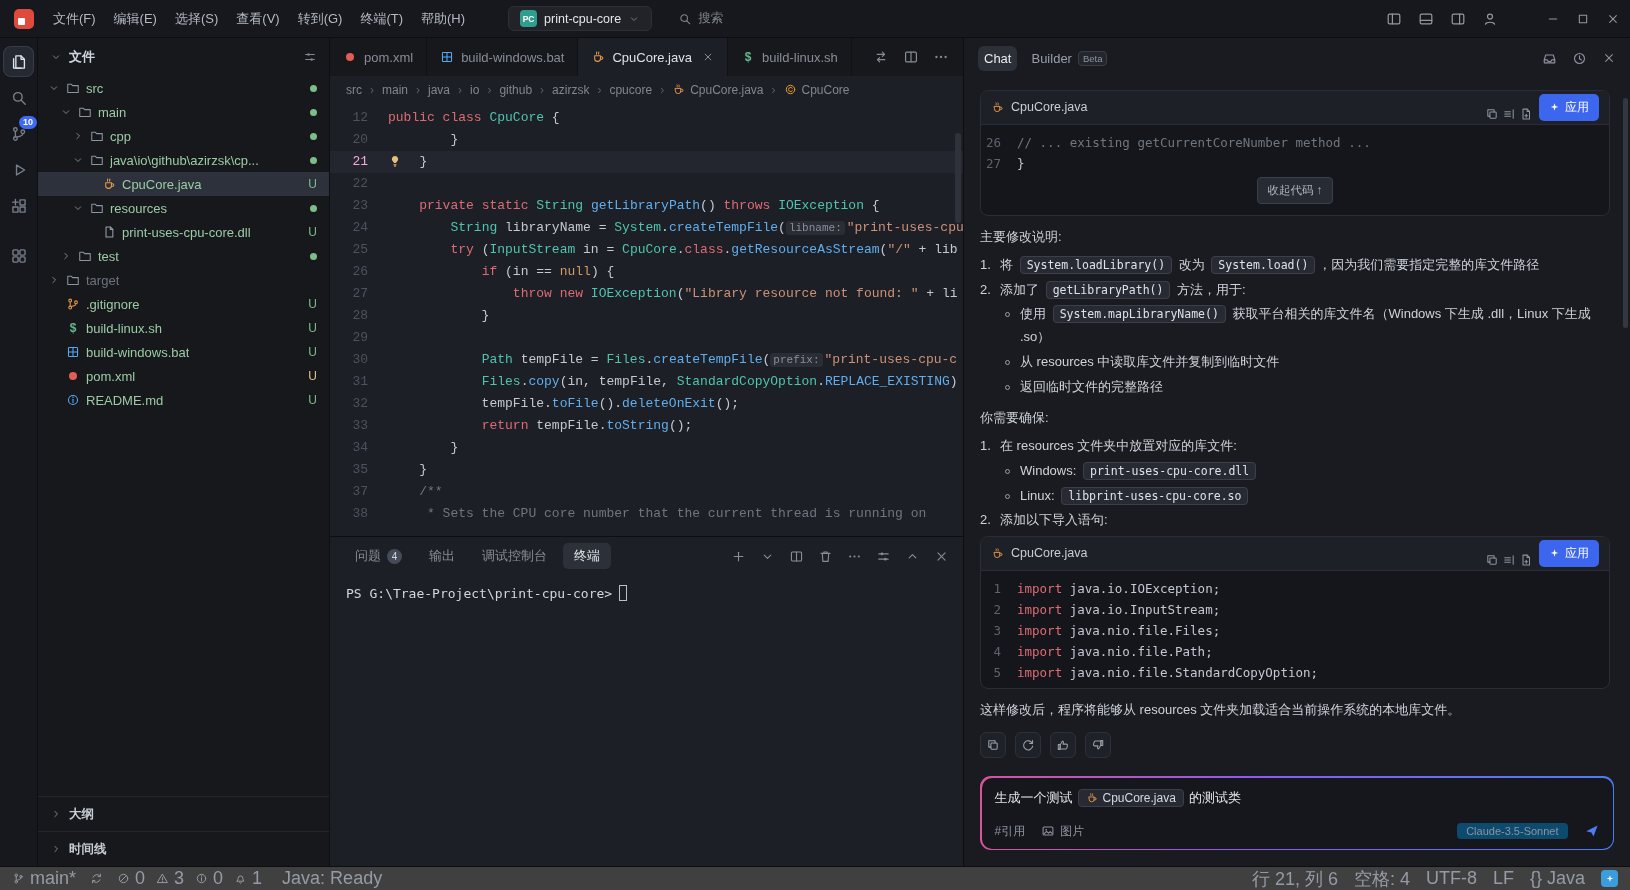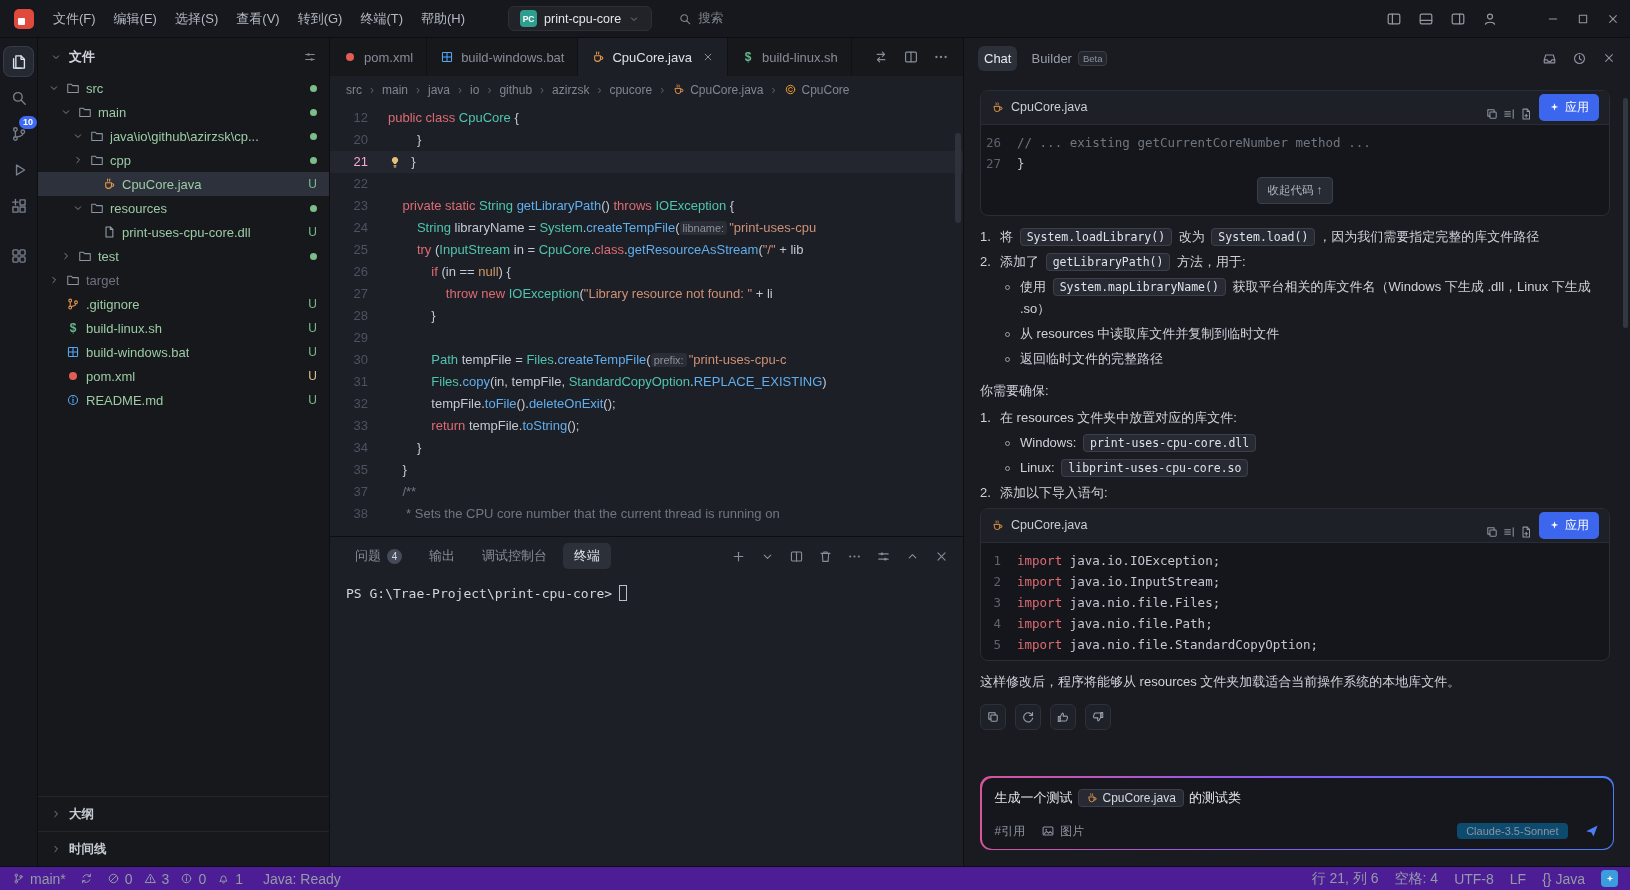--- a/index.html
+++ b/index.html
@@ -48,21 +48,21 @@
 
 .editor-col{flex:1;min-width:0;display:flex;flex-direction:column;background:#1c1f25}
 .tabbar{height:38px;flex:0 0 auto;background:#16181c;display:flex;align-items:stretch}
 .tab{display:flex;align-items:center;gap:7px;padding:0 13px;color:#878d98;font-size:13px;border-right:1px solid #101114;background:#16181c;white-space:nowrap}
 .tab.active{background:#1c1f25;color:#dde1e8}
 .tclose{color:#9298a3;margin-left:3px}
 .tabactions{margin-left:auto;display:flex;align-items:center;gap:14px;padding:0 14px;color:#878d98}
 .breadcrumb{height:27px;flex:0 0 auto;display:flex;align-items:center;gap:8px;padding:0 16px;font-size:12px;color:#81868f}
 .bitem{display:inline-flex;align-items:center;gap:5px;white-space:nowrap}
 .bsep{color:#565b65}
-.codearea{flex:1;min-height:0;overflow:hidden;font-family:Liberation Sans, sans-serif;font-size:13px;position:relative;padding-top:4px}
+.codearea{flex:1;min-height:0;overflow:hidden;font-family:Liberation Mono, monospace;font-size:13px;position:relative;padding-top:4px}
 .cline{display:flex;height:22px;line-height:22px}
 .cline.cur{background:#23262e}
 .ln{width:58px;flex:0 0 auto;text-align:right;padding-right:20px;color:#4c5260}
 .cline.cur .ln{color:#f9a8d4}
 .ctext{white-space:pre}
 .tk.kw{color:#de6b74}
 .tk.ty{color:#4fc4ae}
 .tk.fn{color:#61aeee}
 .tk.str{color:#ce9178}
 .tk.num{color:#d19a66}
@@ -111,21 +111,21 @@
 .cinput-wrap{flex:0 0 auto;margin:6px 16px 16px;border-radius:11px;padding:1.5px;background:linear-gradient(90deg,#d8549b,#8a5bf3 45%,#4b7df8)}
 .cinput{background:#16171c;border-radius:10px;padding:11px 13px 9px;display:flex;flex-direction:column;gap:16px}
 .cline1{display:flex;align-items:center;gap:5px;color:#e2e5ea;font-size:13px}
 .fchip{display:inline-flex;align-items:center;gap:5px;background:#272a32;border:1px solid #3a3f4a;border-radius:4px;padding:1px 7px;font-size:12px;color:#d5d9e0}
 .cline2{display:flex;align-items:center;gap:16px;color:#8d93a0;font-size:12px}
 .inbtn{display:inline-flex;align-items:center;gap:5px}
 .modelchip{margin-left:auto;background:#0c4a6e;border-radius:4px;padding:2px 9px;font-size:11px;color:#8d93a0}
 .send{color:#4b7df8}
 .cscroll{position:absolute;right:2px;top:60px;width:5px;height:230px;background:#33373f;border-radius:3px}
 
-.statusbar{height:24px;flex:0 0 auto;background:#4c1d95;border-top:1px solid #0d0e11;display:flex;align-items:center;padding:0 12px;font-size:14px;color:#959ba6}
+.statusbar{height:24px;flex:0 0 auto;background:#404040;border-top:1px solid #0d0e11;display:flex;align-items:center;padding:0 12px;font-size:18px;color:#959ba6}
 .sleft{display:flex;align-items:center;gap:14px}
 .sitem{display:inline-flex;align-items:center;gap:5px;white-space:nowrap}
 .scount{margin-right:6px}
 .sright{margin-left:auto;display:flex;align-items:center;gap:16px}
 .schip{width:17px;height:17px;border-radius:4px;background:#3b9ddd;color:#fff;display:inline-flex;align-items:center;justify-content:center}
 </style>
 </head>
 <body>
 
 <div class="app">
@@ -307,43 +307,43 @@
               <svg viewBox="0 0 16 16">
                 <path d="M2 3.8h4.2l1.4 1.5H14v7.9H2z"></path>
               </svg>
             </span>
             <span class="tlabel ">main</span>
             <span class="gdot"></span>
           </div>
           <div class="trow " style="padding-left:34px">
             <span class="ic s12 chv">
               <svg viewBox="0 0 16 16">
-                <polyline points="4.5,6.5 8,10 11.5,6.5"></polyline>
+                <polyline points="6.5,4.5 10,8 6.5,11.5"></polyline>
               </svg>
             </span>
             <span class="ic s14 fi folder">
               <svg viewBox="0 0 16 16">
                 <path d="M2 3.8h4.2l1.4 1.5H14v7.9H2z"></path>
               </svg>
             </span>
-            <span class="tlabel ">java\io\github\azirzsk\cp...</span>
+            <span class="tlabel ">cpp</span>
             <span class="gdot"></span>
           </div>
           <div class="trow " style="padding-left:34px">
             <span class="ic s12 chv">
               <svg viewBox="0 0 16 16">
-                <polyline points="6.5,4.5 10,8 6.5,11.5"></polyline>
+                <polyline points="4.5,6.5 8,10 11.5,6.5"></polyline>
               </svg>
             </span>
             <span class="ic s14 fi folder">
               <svg viewBox="0 0 16 16">
                 <path d="M2 3.8h4.2l1.4 1.5H14v7.9H2z"></path>
               </svg>
             </span>
-            <span class="tlabel ">cpp</span>
+            <span class="tlabel ">java\io\github\azirzsk\cp...</span>
             <span class="gdot"></span>
           </div>
           <div class="trow sel" style="padding-left:46px">
             <span class="ic s12"></span>
             <span class="ic s14 fi java">
               <svg viewBox="0 0 16 16">
                 <path d="M4.2 6.6h6.6v3.4a3 3 0 0 1-3 3h-.6a3 3 0 0 1-3-3z"></path>
                 <path d="M10.8 7.6h1.2a1.5 1.5 0 0 1 0 3h-1.2"></path>
                 <path d="M6.4 2.3c.8.7-.8 1.5 0 2.5"></path>
                 <path d="M8.8 2.3c.8.7-.8 1.5 0 2.5"></path>
@@ -815,20 +815,21 @@
               </div>
               <div class="ccl">
                 <span class="ln">27</span>
                 <span class="ctext"><span class="tk pl">}</span></span>
               </div>
               <div class="collapse-row">
                 <span class="collapse-chip">收起代码 ↑</span>
               </div>
             </div>
           </div>
+          <div class="cp">主要修改说明:</div>
           <div class="cli">
             <span class="marker">1.</span>
             <span class="litext">将 <span class="cchip">System.loadLibrary()</span> 改为 <span class="cchip">System.load()</span>，因为我们需要指定完整的库文件路径</span>
           </div>
           <div class="cli">
             <span class="marker">2.</span>
             <span class="litext">添加了 <span class="cchip">getLibraryPath()</span> 方法，用于:</span>
           </div>
           <div class="cli2">
             <span class="bdot"></span>

